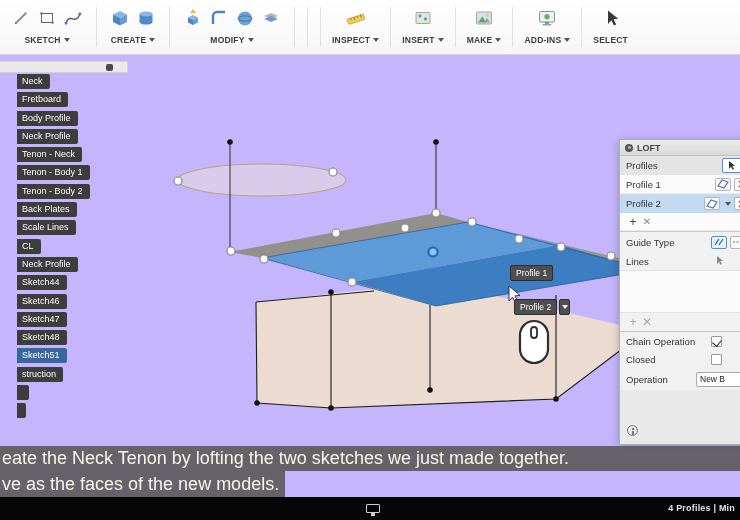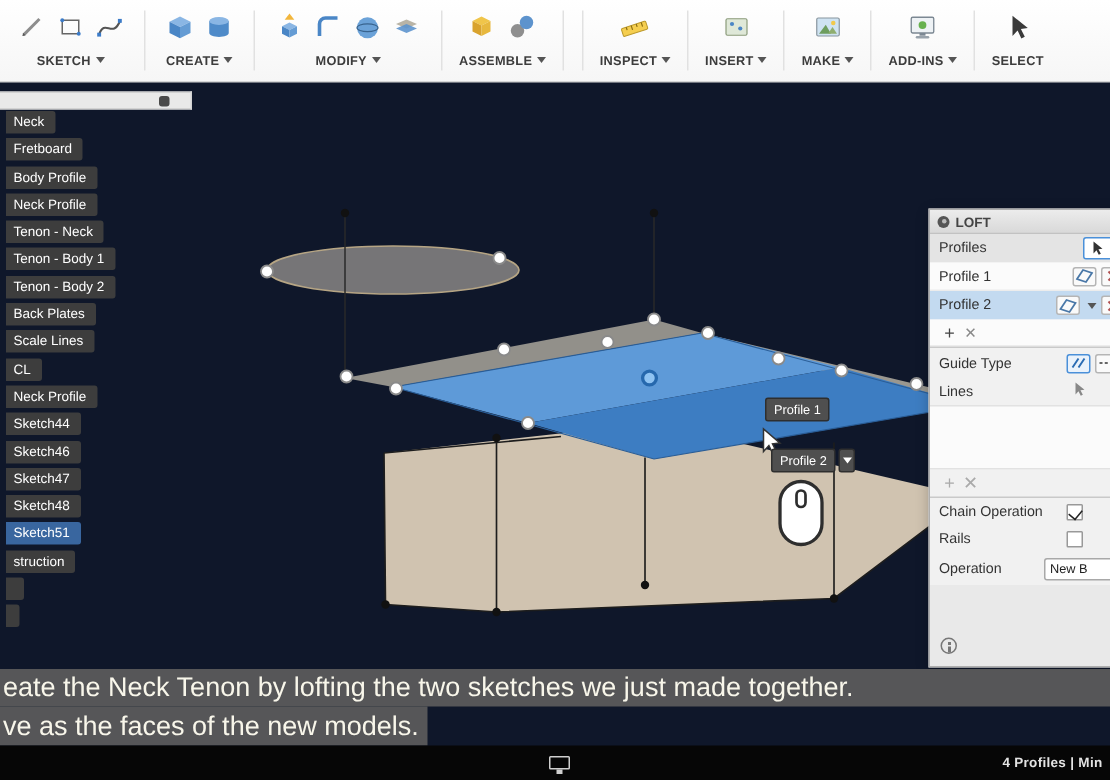--- a/index.html
+++ b/index.html
@@ -1,19 +1,19 @@
 <!DOCTYPE html>
 <html><head>
 <meta charset="utf-8">
 <style>
   html,body{margin:0;padding:0;background:#888;}
   *{box-sizing:border-box;}
   .app{
     position:relative;width:740px;height:520px;overflow:hidden;
-    background:#0f172a;font-family:"Liberation Sans",sans-serif;
+    background:#c4b5fd;font-family:"Liberation Sans",sans-serif;
     -webkit-font-smoothing:antialiased;
   }
   
   .toolbar{
     position:absolute;left:0;top:0;width:740px;height:55px;
     background:linear-gradient(#ffffff,#f6f6f6);
     border-bottom:1px solid #d6d6d6;
     display:flex;align-items:stretch;padding:0 4px;
   }
   .tb-group{display:flex;flex-direction:column;align-items:center;justify-content:flex-start;padding:5px 5px 2px;}
@@ -22,21 +22,21 @@
   .tb-label{display:flex;align-items:center;gap:3px;margin-top:4px;
     font-size:8.5px;font-weight:bold;color:#3c3c3c;letter-spacing:.2px;white-space:nowrap;}
   .caret{width:0;height:0;border-left:3px solid transparent;border-right:3px solid transparent;border-top:4px solid #555;}
   .tb-sep{width:1px;background:#e1e1e1;margin:7px 6px;}
   
   .browser-header{
     position:absolute;left:0;top:61px;width:128px;height:12px;
     background:#e9e9e9;border:1px solid #d2d2d2;border-left:none;
   }
   .browser-header .dot{position:absolute;right:14px;top:2px;width:7px;height:7px;background:#4a4a4a;border-radius:2px;}
-  .browser-tree{position:absolute;left:4px;top:74px;width:130px;}
+  .browser-tree{position:absolute;left:17px;top:74px;width:130px;}
   .b-chip{
     width:fit-content;max-width:120px;height:15px;line-height:15px;
     margin-bottom:3.3px;padding:0 7px 0 5px;
     background:#3d3d3d;color:#fff;font-size:9px;white-space:nowrap;
     border-radius:0 2px 2px 0;overflow:hidden;
   }
   .b-chip.sel{background:#39669f;}
   .b-chip.stub{padding:0;}
   
   .viewport{position:absolute;left:0;top:55px;}
@@ -198,41 +198,20 @@
             </svg>
         </span>
       </div>
       <div class="tb-label">
           <span>MODIFY</span>
           <span class="caret"></span>
         </div>
     </div>
     <div class="tb-sep"></div>
 
-    <div class="tb-group">
-      <div class="tb-icons">
-        <span class="tb-icon">
-          <svg width="22" height="22">
-              <polygon points="10,4 16,7 10,10 4,7" fill="#f0c54a"></polygon>
-              <polygon points="4,7 10,10 10,17 4,14" fill="#d9a32e"></polygon>
-              <polygon points="16,7 10,10 10,17 16,14" fill="#e7b83e"></polygon>
-            </svg>
-        </span>
-        <span class="tb-icon">
-          <svg width="22" height="22">
-              <circle cx="8" cy="13.5" r="4.5" fill="#8f8f8f"></circle>
-              <circle cx="14" cy="8" r="4.5" fill="#5d93cd"></circle>
-            </svg>
-        </span>
-      </div>
-      <div class="tb-label">
-          <span>ASSEMBLE</span>
-          <span class="caret"></span>
-        </div>
-    </div>
     <div class="tb-sep"></div>
 
     <div class="tb-sep"></div>
 
     <div class="tb-group">
       <div class="tb-icons">
         <span class="tb-icon">
           <svg width="22" height="22">
               <g transform="rotate(-18 11 12)">
                 <rect x="2.5" y="9.5" width="17" height="5.5" rx=".8" fill="#f5ce4f" stroke="#bd9a2c" stroke-width=".7"></rect>
@@ -494,21 +473,21 @@
       <span class="pm dim">✕</span>
     </div>
     <div class="lsep"></div>
 
     <div class="lrow" style="height:18px">
       <span>Chain Operation</span>
       <span class="chk checked"></span>
     </div>
 
     <div class="lrow" style="height:18px">
-      <span>Rails</span>
+      <span>Closed</span>
       <span class="chk"></span>
     </div>
 
     <div class="lrow" style="height:22px">
       <span>Operation</span>
       <span class="dropdown">New B</span>
     </div>
 
     <div class="loft-footer">
       <span class="info-ic"></span>

